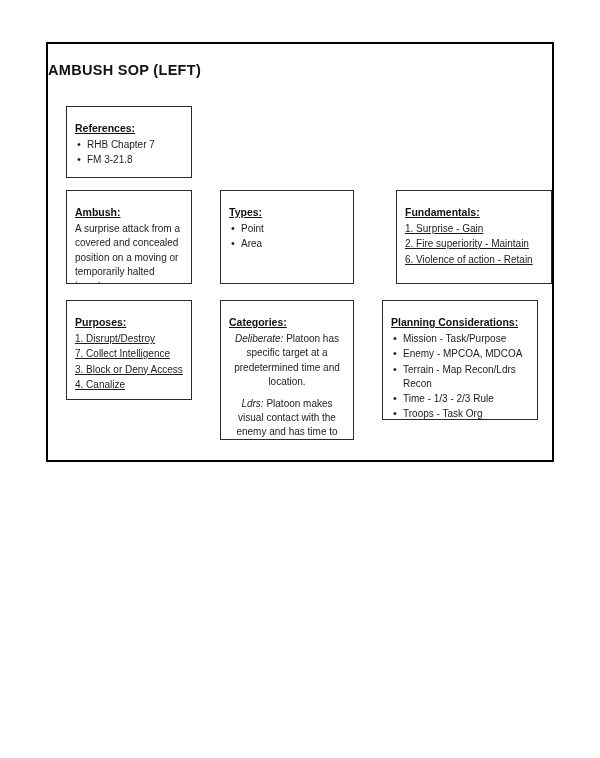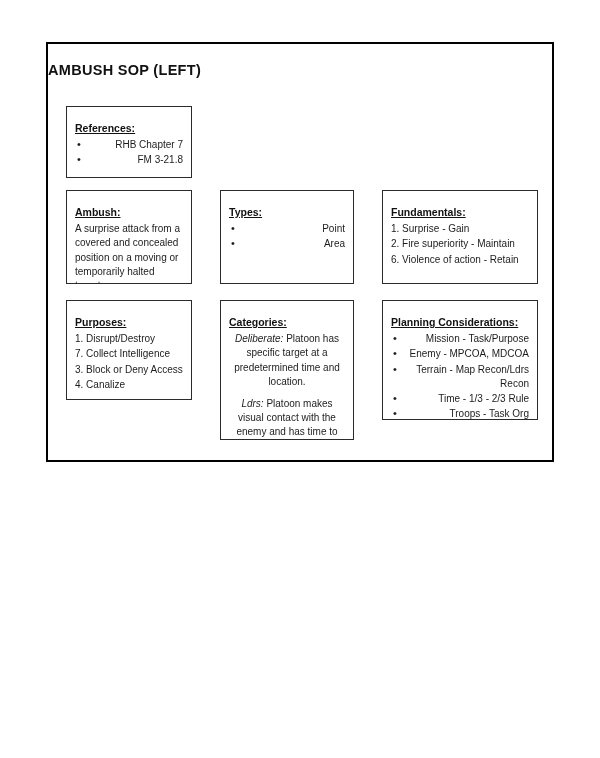--- a/index.html
+++ b/index.html
@@ -66,52 +66,52 @@
   }
   ul.plain {
     margin: 0;
     padding: 0 0 0 12px;
     list-style: none;
   }
   ul.plain li {
     position: relative;
     padding-left: 0;
     margin: 0 0 1px 0;
-    text-align: right;
   }
   ul.plain li::before {
     content: "\2022";
     position: absolute;
     left: -10px;
     top: -1px;
     font-size: 11px;
   }
   ol.plain {
     margin: 0;
     padding: 0;
     list-style: none;
     counter-reset: n;
   }
   ol.plain li {
     margin: 0 0 1px 0;
+    text-decoration: underline;
   }
   .para {
     margin: 0 0 8px 0;
     text-align: center;
   }
   .para:last-child { margin-bottom: 0; }
   .ital {
     font-style: italic;
   }
 
   
   #references { left: 18px;  top: 62px;  width: 126px; height: 72px; }
   #ambush     { left: 18px;  top: 146px; width: 126px; height: 94px; }
   #types      { left: 172px; top: 146px; width: 134px; height: 94px; }
-  #fundamentals { left: 334px; top: 146px; width: 156px; height: 94px; }
+  #fundamentals { left: 348px; top: 146px; width: 156px; height: 94px; }
   #purposes   { left: 18px;  top: 256px; width: 126px; height: 100px; }
   #categories { left: 172px; top: 256px; width: 134px; height: 140px; }
   #planning   { left: 334px; top: 256px; width: 156px; height: 120px; }
 </style>
 </head>
 <body>
 
 <div class="page">
   <div class="sheet">
 

